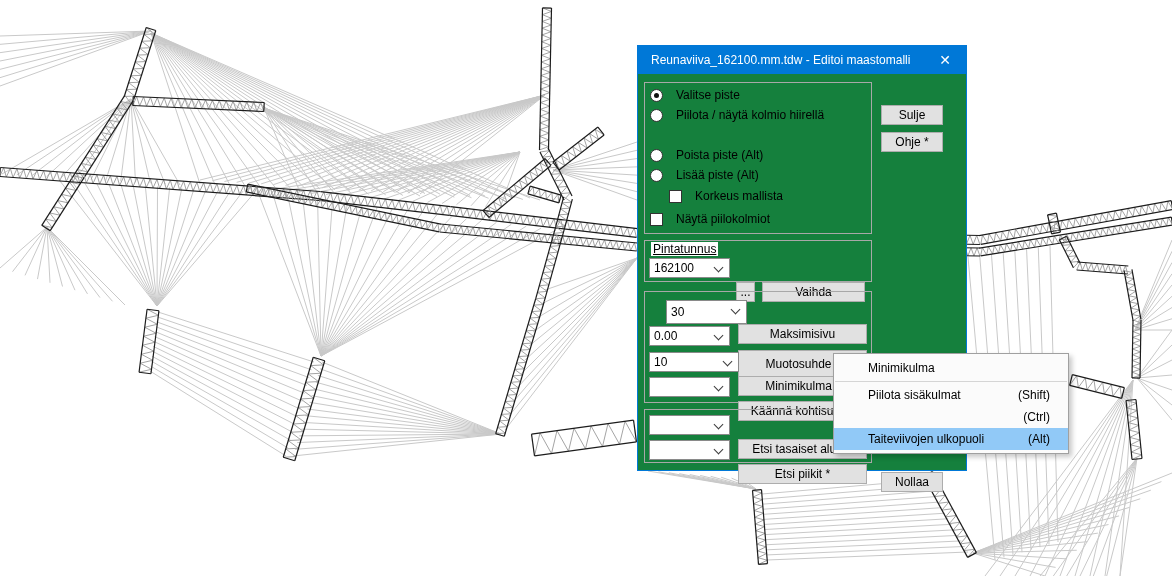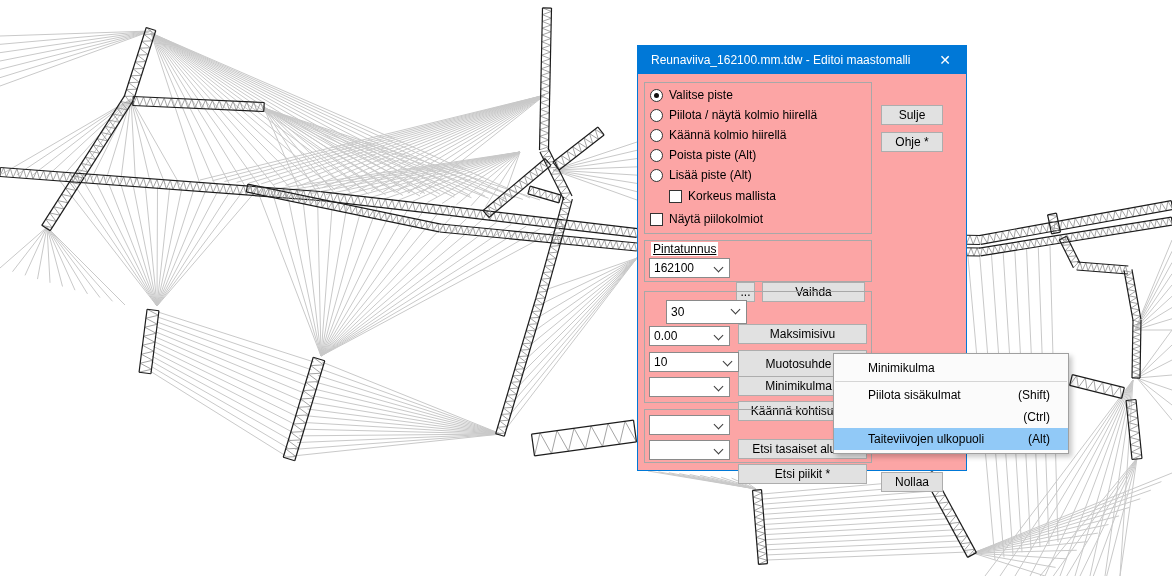--- a/index.html
+++ b/index.html
@@ -1,37 +1,37 @@
 <!DOCTYPE html>
 <html><head>
 <meta charset="utf-8">
 <style>
   html,body{margin:0;padding:0;background:#fff;}
   .stage{position:relative;width:1172px;height:576px;background:#ffffff;overflow:hidden;
          font-family:"Liberation Sans",sans-serif;font-size:12px;color:#000;}
   #drawing{position:absolute;left:0;top:0;z-index:0;}
 
   
-  .dlg{position:absolute;left:637px;top:45px;width:330px;height:426px;background:#fca5a5;
+  .dlg{position:absolute;left:637px;top:45px;width:330px;height:426px;background:#15803d;
        border:1px solid #0078d7;box-sizing:border-box;z-index:10;}
   .titlebar{position:absolute;left:0;top:0;width:100%;height:28px;background:#0078d7;color:#fff;
             display:flex;align-items:center;box-sizing:border-box;padding-left:13px;}
   .title{white-space:nowrap;}
   .close{position:absolute;right:0;top:0;width:42px;height:28px;display:flex;align-items:center;
          justify-content:center;color:#fff;font-size:14px;cursor:default;}
   .grp{position:absolute;border:1px solid #a8a8a8;box-sizing:border-box;}
   .grplabel{position:absolute;background:#fff;padding:0 2px;white-space:nowrap;text-decoration:underline;}
   .btn{position:absolute;background:#e1e1e1;border:1px solid #adadad;box-sizing:border-box;
        display:flex;align-items:center;justify-content:center;white-space:nowrap;overflow:hidden;margin-top:24px;}
   .combo{position:absolute;background:#fff;border:1px solid #8a8a8a;box-sizing:border-box;
          display:flex;align-items:center;padding-left:4px;}
   .cval{white-space:nowrap;}
   .chev{position:absolute;right:7px;top:5px;width:6px;height:6px;border-right:1px solid #3c3c3c;
         border-bottom:1px solid #3c3c3c;transform:rotate(45deg);}
-  .row{position:absolute;display:flex;align-items:center;gap:6px;height:20px;white-space:nowrap;}
+  .row{position:absolute;display:flex;align-items:center;gap:13px;height:20px;white-space:nowrap;}
   .radio{width:13px;height:13px;border:1px solid #333;border-radius:50%;background:#fff;
          box-sizing:border-box;position:relative;flex:0 0 auto;}
   .rdot{display:none;position:absolute;left:3px;top:3px;width:5px;height:5px;border-radius:50%;background:#111;}
   .rdot.on{display:block;}
   .cbox{width:13px;height:13px;border:1px solid #333;background:#fff;box-sizing:border-box;flex:0 0 auto;}
 
   
   .menu{position:absolute;left:833px;top:353px;width:236px;height:101px;background:#fbfbfb;
         border:1px solid #a0a0a0;box-sizing:border-box;z-index:20;padding-top:3px;
         box-shadow:3px 3px 5px rgba(0,0,0,0.22);}
@@ -461,24 +461,20 @@
     <div class="row" style="left:12px;top:39px">
       <span class="radio">
           <span class="rdot on"></span>
         </span>
       <span>Valitse piste</span>
     </div>
     <div class="row" style="left:12px;top:59px">
       <span class="radio"></span>
       <span>Piilota / näytä kolmio hiirellä</span>
     </div>
-    <div class="row" style="left:12px;top:79px">
-      <span class="radio"></span>
-      <span>Käännä kolmio hiirellä</span>
-    </div>
     <div class="row" style="left:12px;top:99px">
       <span class="radio"></span>
       <span>Poista piste (Alt)</span>
     </div>
     <div class="row" style="left:12px;top:119px">
       <span class="radio"></span>
       <span>Lisää piste (Alt)</span>
     </div>
     <div class="row" style="left:31px;top:140px">
       <span class="cbox"></span>

